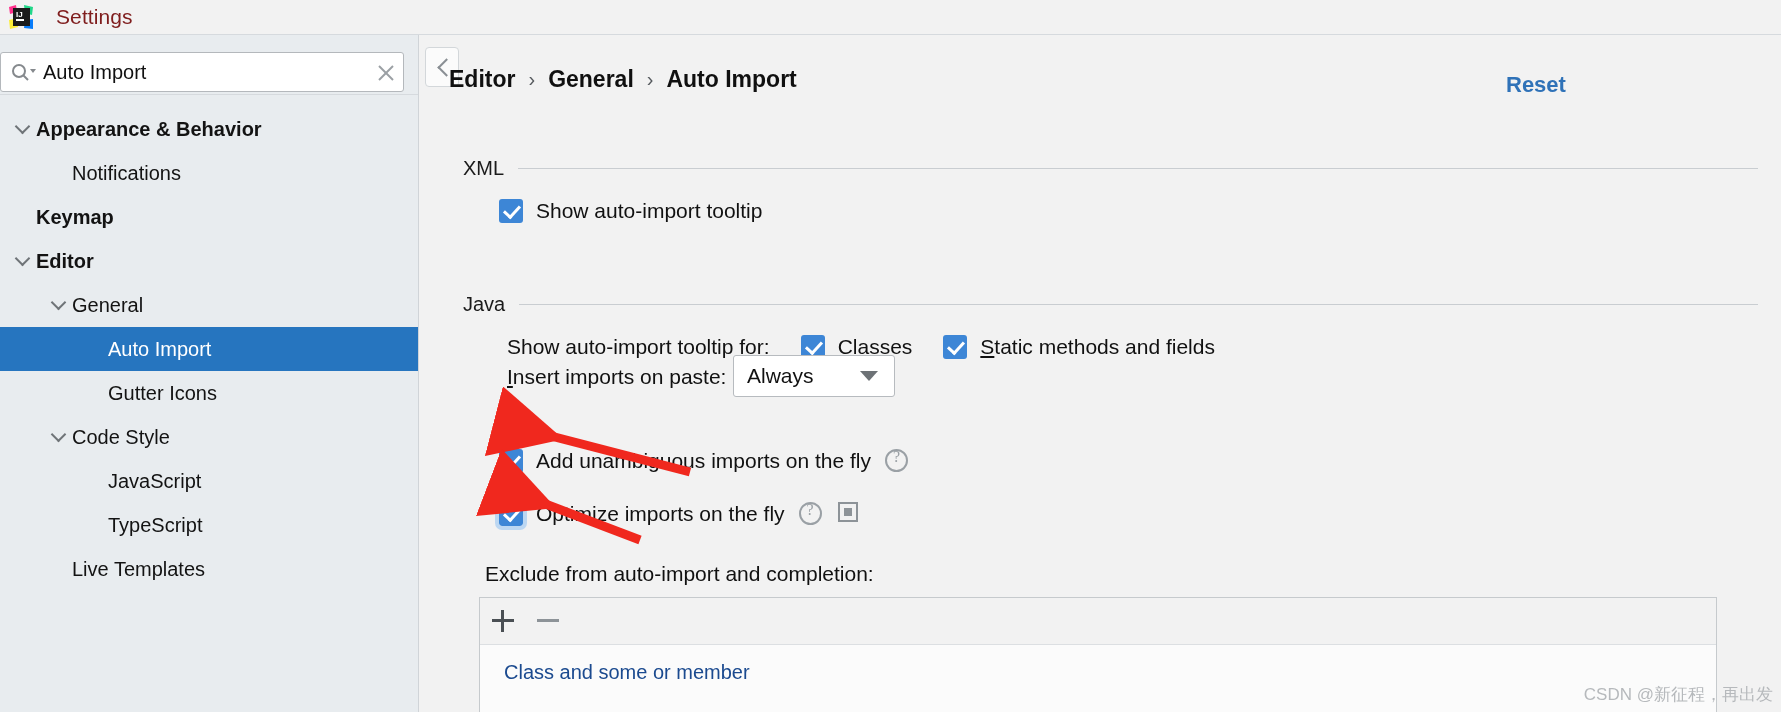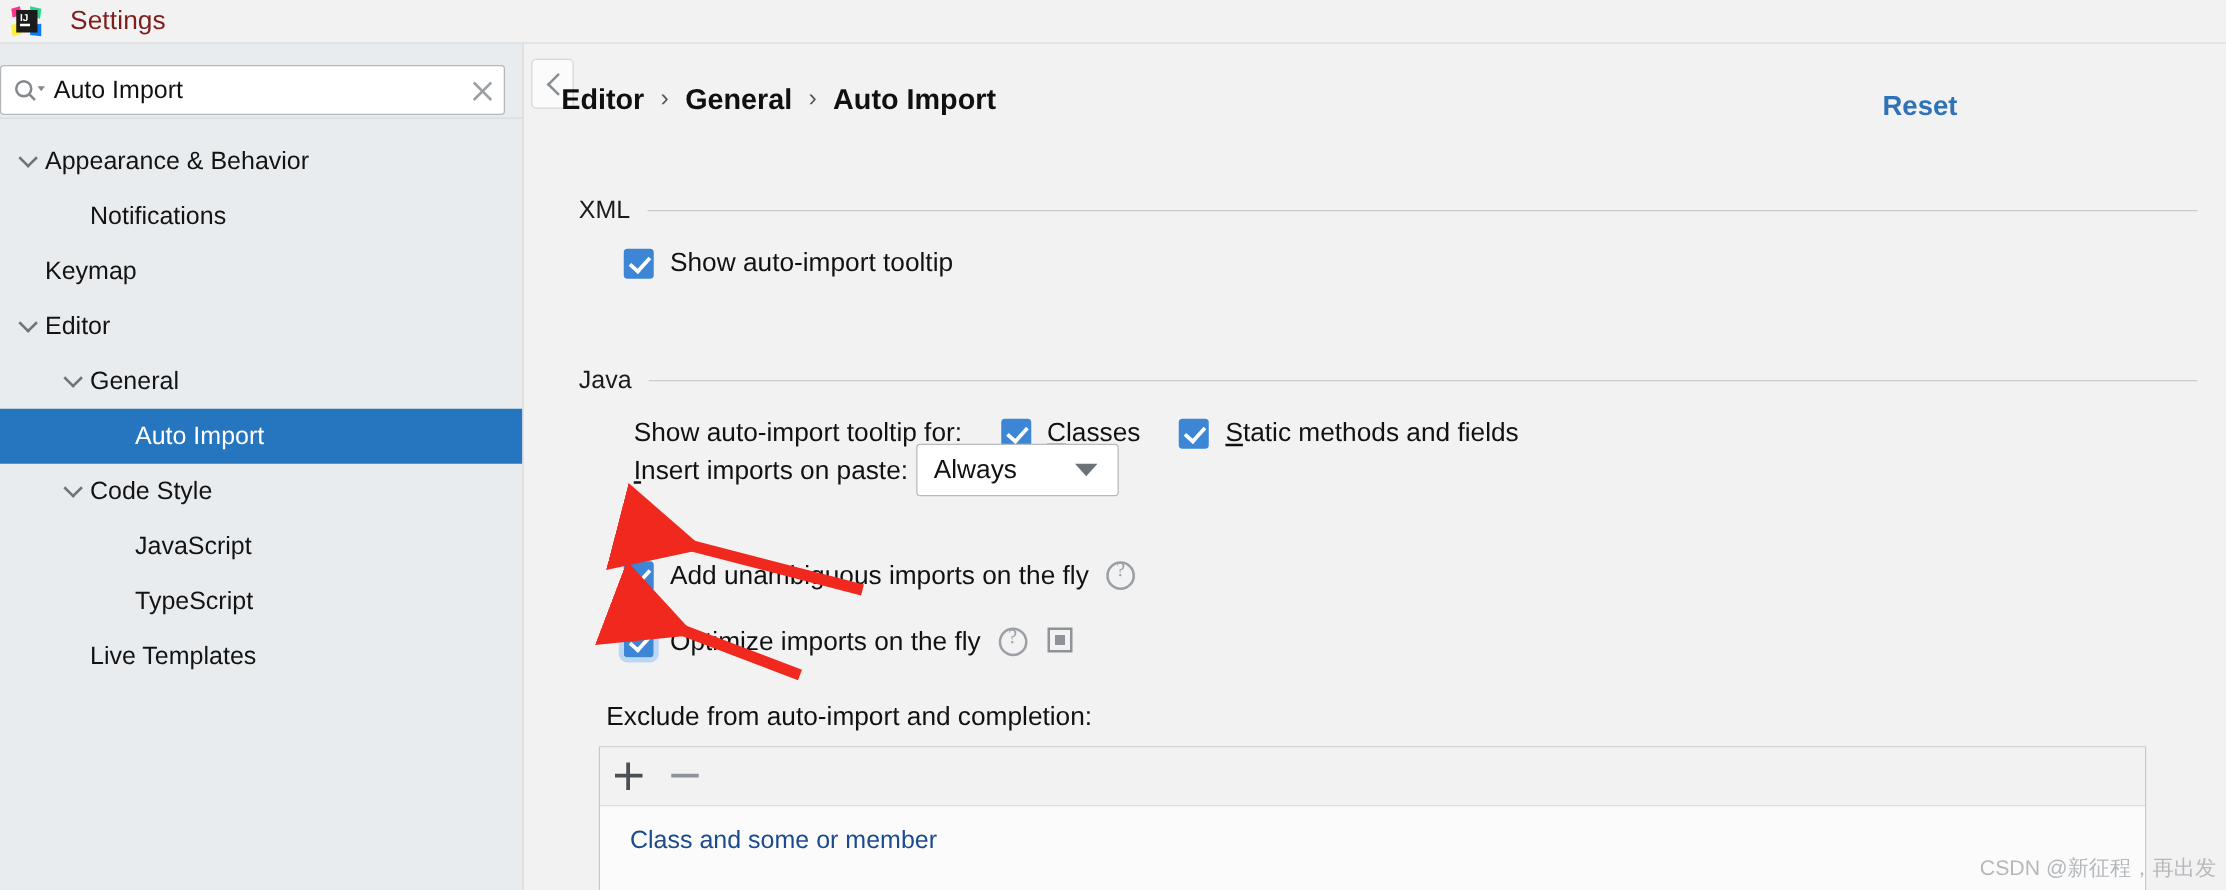--- a/index.html
+++ b/index.html
@@ -41,21 +41,21 @@
     width:34px;height:38px;flex:0 0 auto;position:relative;cursor:pointer;
   }
   #search-underline{
     position:absolute;left:0;top:59px;width:418px;height:1px;background:#d6dade;
   }
   #tree{position:absolute;left:0;top:72px;width:418px;height:605px;overflow:hidden;}
   .node{
     position:relative;height:44px;display:flex;align-items:center;
     font-size:20px;color:#131313;white-space:nowrap;cursor:pointer;
   }
-  .node.bold{font-weight:normal;}
+  .node.bold{font-weight:bold;}
   .node.sel{background:#2675bf;color:#ffffff;}
   .node .twisty{
     width:22px;height:22px;flex:0 0 auto;position:relative;margin-right:2px;
   }
   .node .lbl{flex:0 0 auto;}
   .chev{
     display:block;width:9px;height:9px;border-right:2px solid #6f7478;
     border-bottom:2px solid #6f7478;transform:rotate(45deg);
     position:absolute;left:5px;top:3px;
   }
@@ -230,20 +230,24 @@
         <span class="twisty" style="margin-left: 48px;">
           <span class="chev"></span>
         </span>
         <span class="lbl">General</span>
       </div>
       <div class="node sel">
         <span class="twisty" style="margin-left: 84px;"></span>
         <span class="lbl">Auto Import</span>
       </div>
       <div class="node">
+        <span class="twisty" style="margin-left: 84px;"></span>
+        <span class="lbl">Gutter Icons</span>
+      </div>
+      <div class="node">
         <span class="twisty" style="margin-left: 48px;">
           <span class="chev"></span>
         </span>
         <span class="lbl">Code Style</span>
       </div>
       <div class="node">
         <span class="twisty" style="margin-left: 84px;"></span>
         <span class="lbl">JavaScript</span>
       </div>
       <div class="node">

